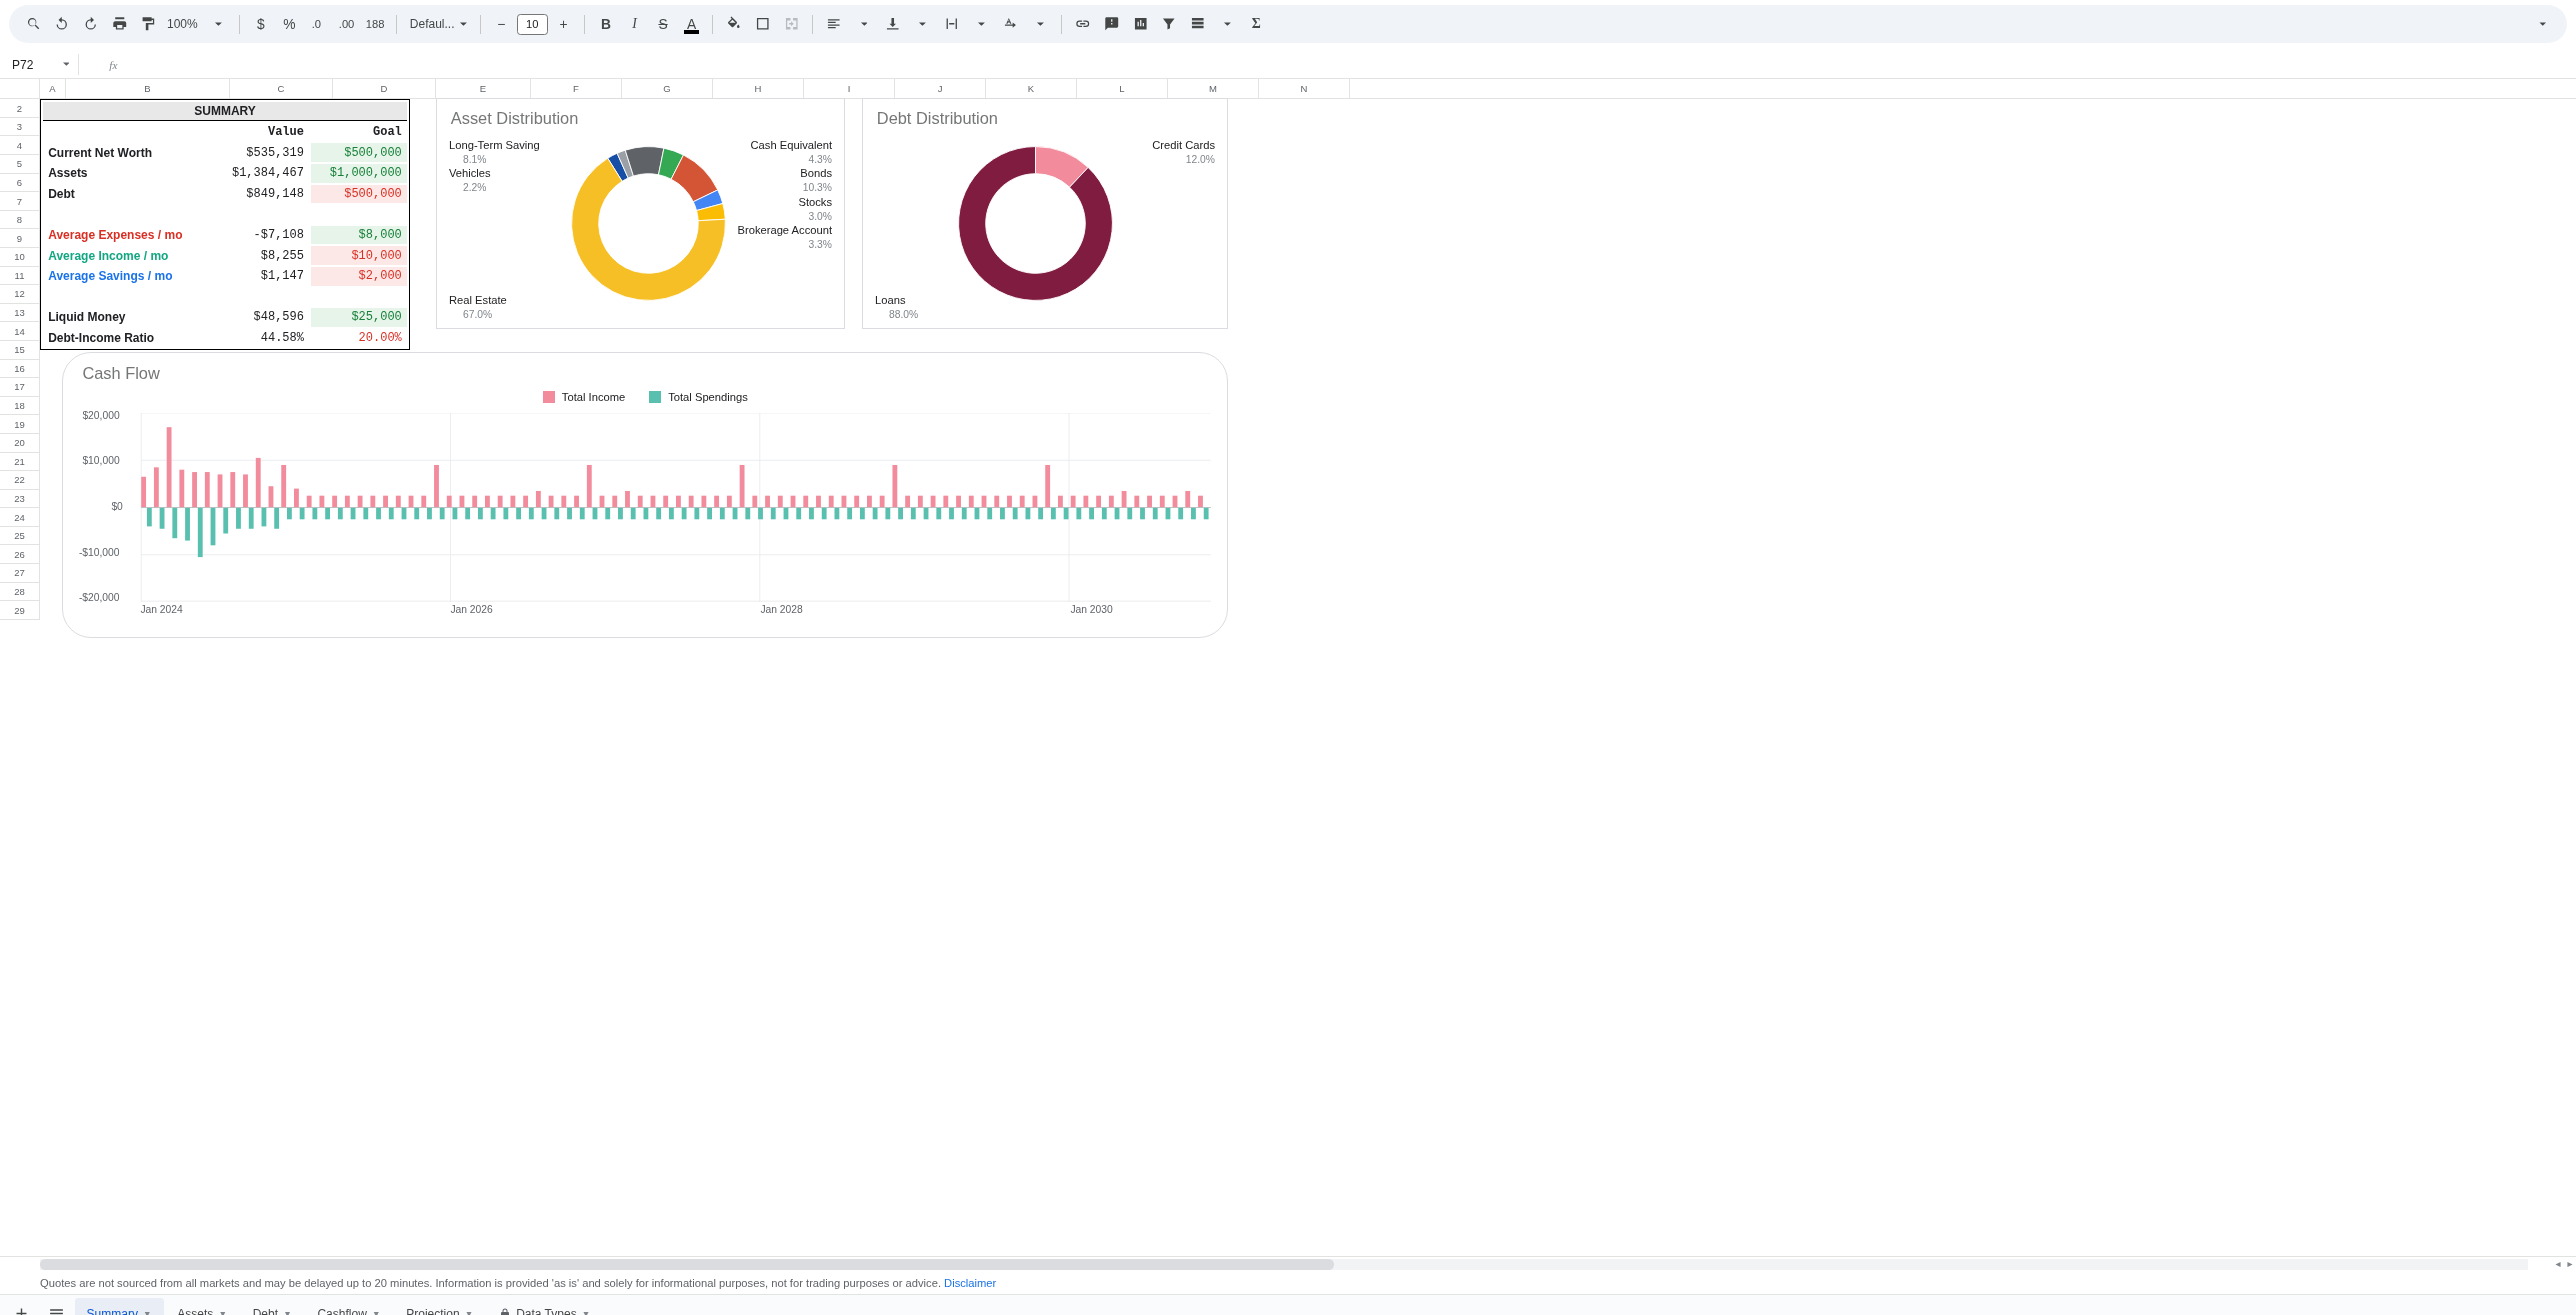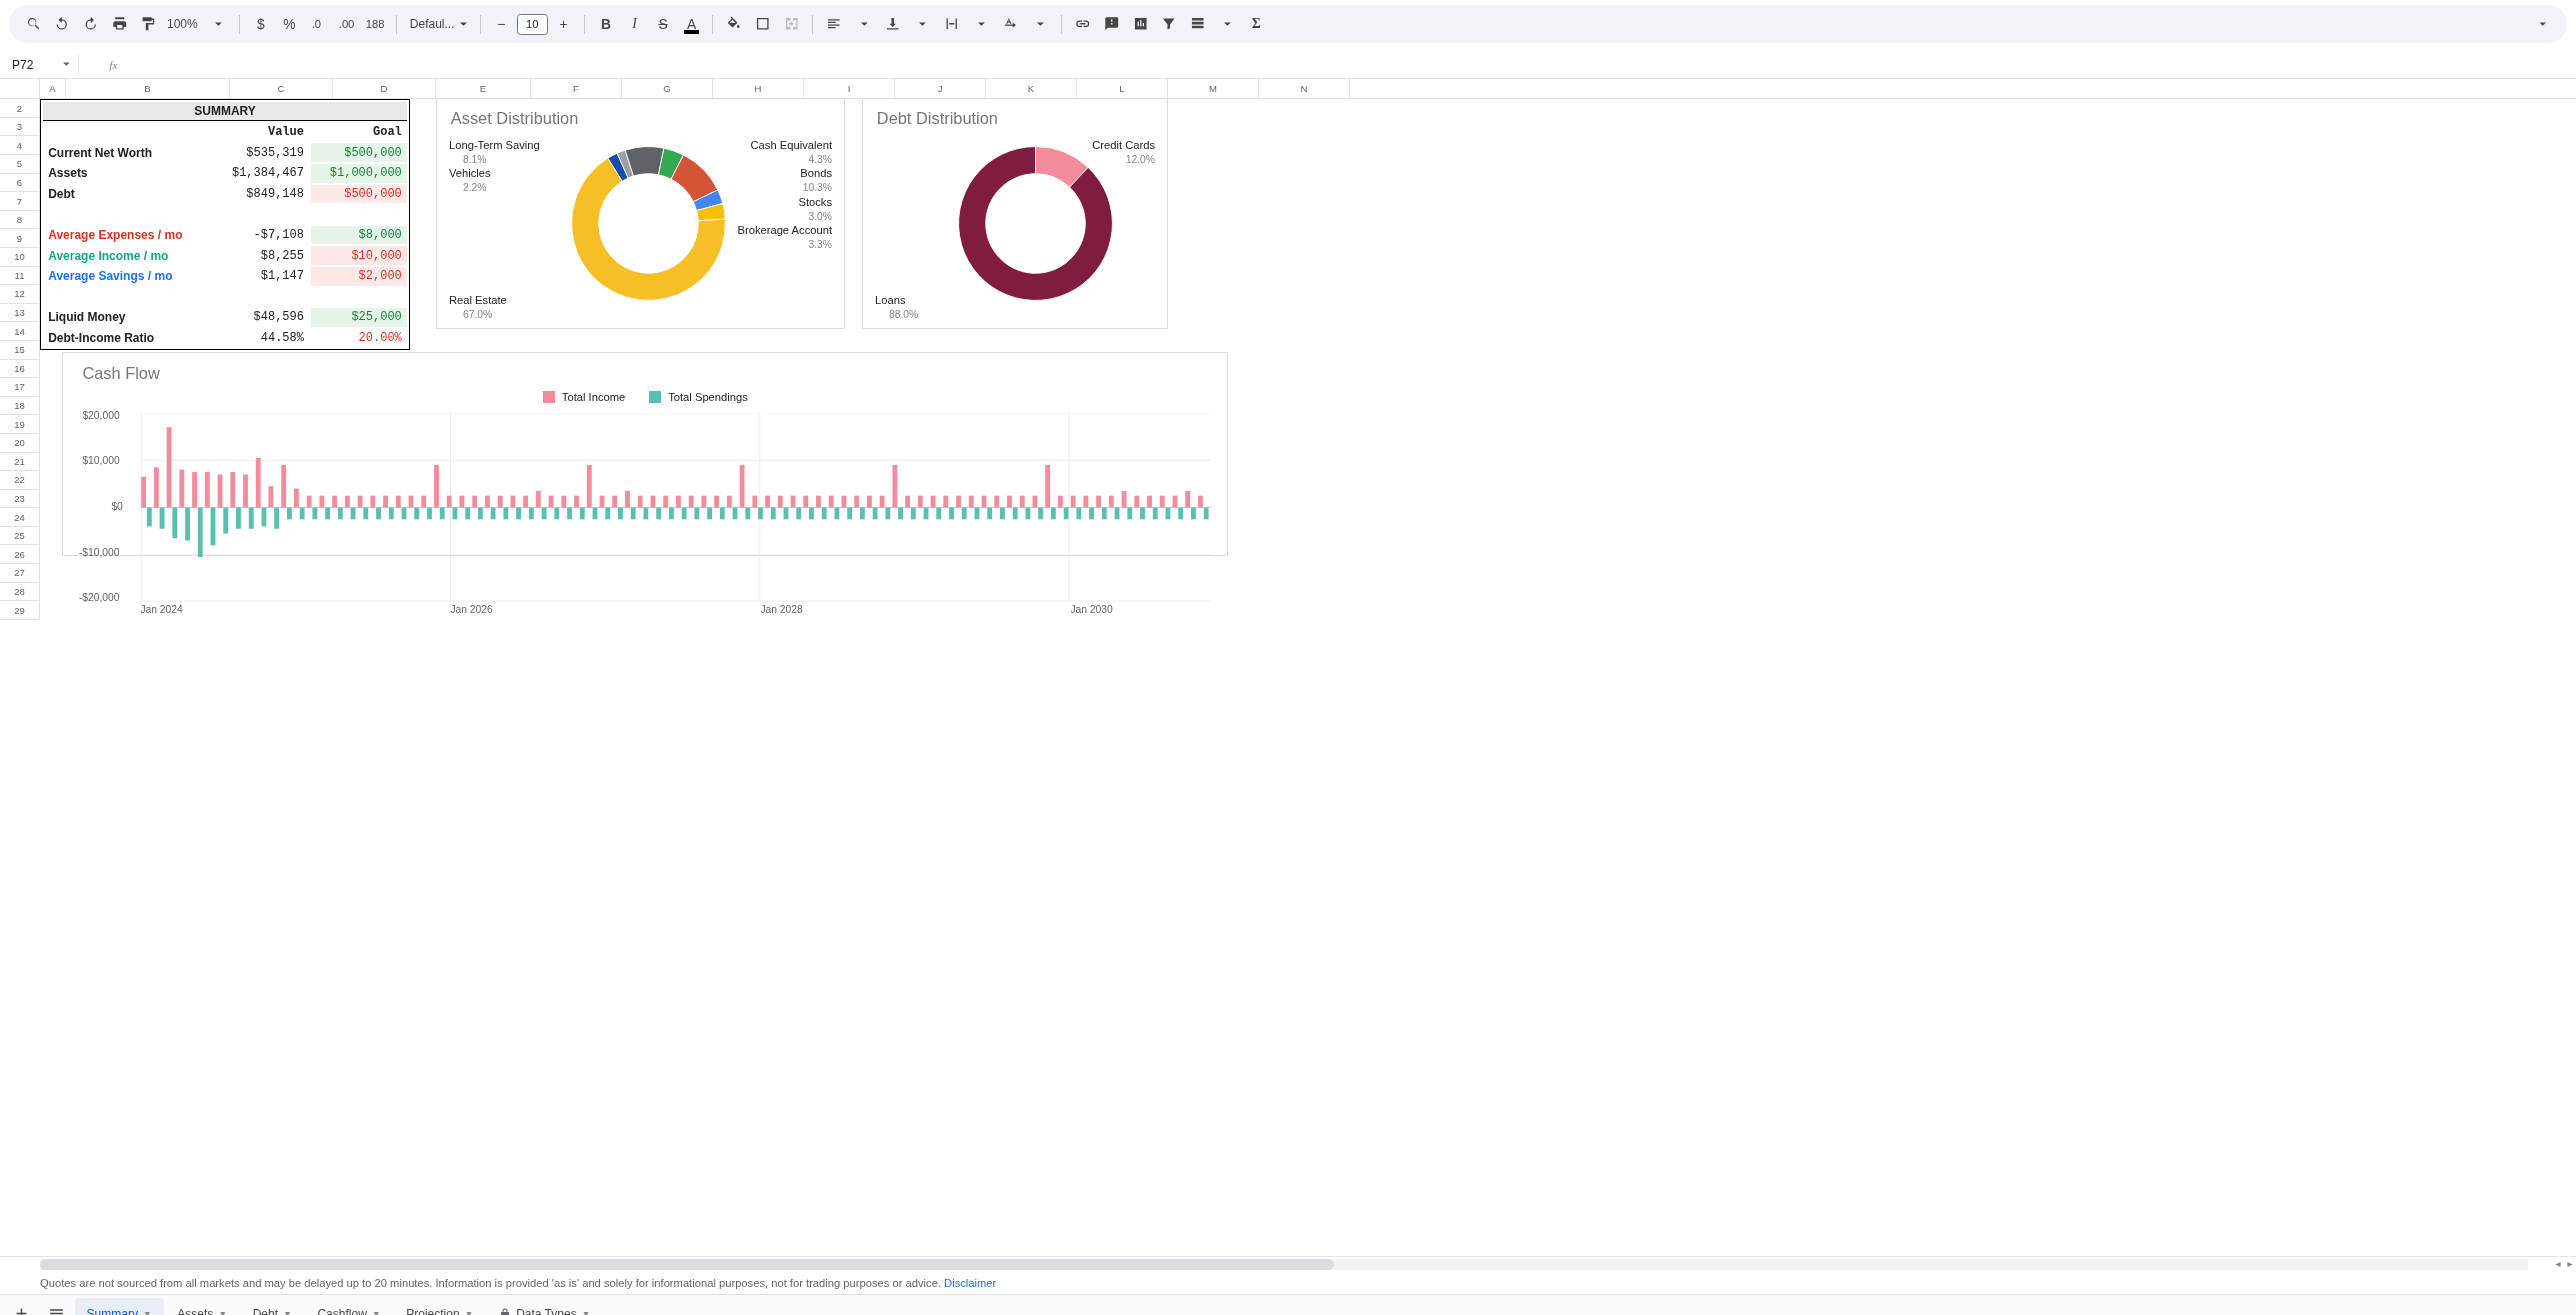--- a/index.html
+++ b/index.html
@@ -471,31 +471,31 @@
           </svg>
         <div class="donut-lab" style="left:12px;top:39px"><span>Long-Term Saving</span><br><span class="pct">8.1%</span></div>
         <div class="donut-lab" style="left:12px;top:67px"><span>Vehicles</span><br><span class="pct">2.2%</span></div>
         <div class="donut-lab" style="left:12px;top:194px"><span>Real Estate</span><br><span class="pct">67.0%</span></div>
         <div class="donut-lab" style="right:12px;top:39px;text-align:right"><span>Cash Equivalent</span><br><span class="pct">4.3%</span></div>
         <div class="donut-lab" style="right:12px;top:67px;text-align:right"><span>Bonds</span><br><span class="pct">10.3%</span></div>
         <div class="donut-lab" style="right:12px;top:96px;text-align:right"><span>Stocks</span><br><span class="pct">3.0%</span></div>
         <div class="donut-lab" style="right:12px;top:124px;text-align:right"><span>Brokerage Account</span><br><span class="pct">3.3%</span></div>
       </div>
 
-      <div class="card" style="left:822px;top:-1.7px;width:306px;height:231px;">
+      <div class="card" style="left:822px;top:-1.7px;width:366px;height:231px;">
         <div class="card-title">Debt Distribution</div>
         <svg id="debt-donut" viewBox="0 0 200 200" style="position:absolute;left:82px;top:34px;width:181px;height:181px">
             <path d="M100 15A85 85 0 0 1 158.18650400393852 38.03766666918002L137.65009082607787 59.906725491822364A55 55 0 0 0 100 45Z" fill="#f28b9b" stroke="#fff" stroke-width="1"></path>
             <path d="M158.18650400393852 38.03766666918002A85 85 0 1 1 99.99999999999999 15L99.99999999999999 45A55 55 0 1 0 137.65009082607787 59.906725491822364Z" fill="#811c41" stroke="#fff" stroke-width="1"></path>
           </svg>
         <div class="donut-lab" style="right:12px;top:39px;text-align:right"><span>Credit Cards</span><br><span class="pct">12.0%</span></div>
         <div class="donut-lab" style="left:12px;top:194px"><span>Loans</span><br><span class="pct">88.0%</span></div>
       </div>
 
-      <div class="card" style="left:22.4px;top:253px;width:1166px;height:204px;">
+      <div class="card" style="left:22.4px;top:253px;width:1166px;height:286px;border-radius:29px;">
         <div class="card-title" style="padding-left:19px">Cash Flow</div>
         <div class="legend">
           <span><span class="swatch" style="background:#f28b9b"></span><span>Total Income</span></span>
           <span><span class="swatch" style="background:#59c0b0"></span><span>Total Spendings</span></span>
         </div>
         <svg id="cash-svg" style="position:absolute;left:77px;top:60px;width:1072px;height:189px" viewBox="0 0 1245 220" width="1072" height="189">
             <line x1="0" x2="1245" y1="0" y2="0" stroke="#e8eaed"></line>
             <line x1="0" x2="1245" y1="55" y2="55" stroke="#e8eaed"></line>
             <line x1="0" x2="1245" y1="110" y2="110" stroke="#e8eaed"></line>
             <line x1="0" x2="1245" y1="165" y2="165" stroke="#e8eaed"></line>

